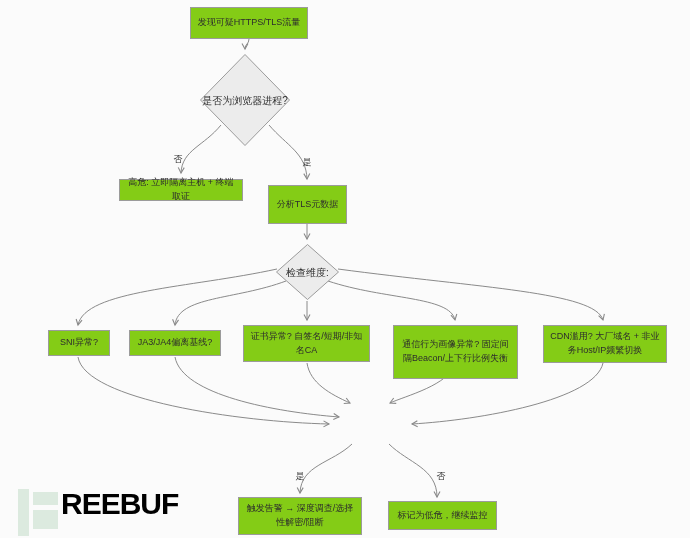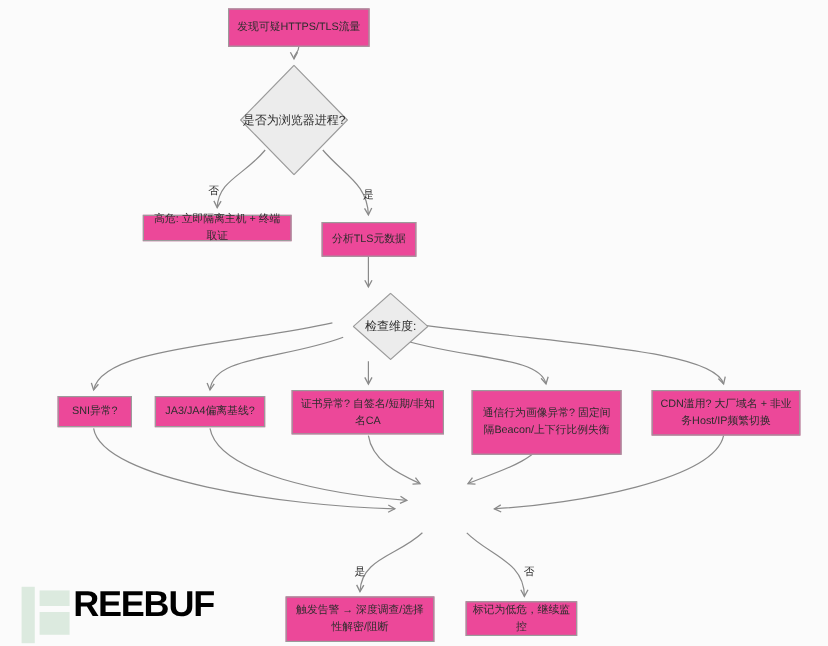--- a/index.html
+++ b/index.html
@@ -5,21 +5,21 @@
   html,body{margin:0;padding:0;}
   body{
     width:690px;height:538px;position:relative;overflow:hidden;
     background:#fbfbfb;
     font-family:"Liberation Sans","DejaVu Sans",sans-serif;
   }
   .stage{position:absolute;inset:0;width:690px;height:538px;}
   svg.connectors{position:absolute;left:0;top:0;z-index:1;}
   .node{
     position:absolute;z-index:2;box-sizing:border-box;
-    background:#ec4899;border:1px solid #9b9b9b;
+    background:#84cc16;border:1px solid #9b9b9b;
     display:flex;align-items:center;justify-content:center;text-align:center;
     font-size:9px;line-height:1.55;color:#2d2d2d;padding:2px 5px;
   }
   .diamond{
     position:absolute;z-index:2;display:flex;align-items:center;justify-content:center;
   }
   .diamond svg{position:absolute;left:0;top:0;}
   .diamond .dlabel{
     position:relative;z-index:3;font-size:10px;color:#2d2d2d;text-align:center;line-height:1.3;
   }
@@ -75,21 +75,21 @@
   </svg>
 
   <div class="node" style="left:190px;top:7px;width:118px;height:32px">
     <span>发现可疑HTTPS/TLS流量</span>
   </div>
 
   <div class="node" style="left:119px;top:179px;width:124px;height:22px">
     <span>高危: 立即隔离主机 + 终端取证</span>
   </div>
 
-  <div class="node" style="left:268px;top:185px;width:79px;height:29px">
+  <div class="node" style="left:268px;top:185px;width:79px;height:39px">
     <span>分析TLS元数据</span>
   </div>
 
   <div class="node" style="left:48px;top:330px;width:62px;height:26px">
     <span>SNI异常?</span>
   </div>
 
   <div class="node" style="left:129px;top:330px;width:92px;height:26px">
     <span>JA3/JA4偏离基线?</span>
   </div>
@@ -103,32 +103,32 @@
   </div>
 
   <div class="node" style="left:543px;top:325px;width:124px;height:38px">
     <span>CDN滥用? 大厂域名 + 非业务Host/IP频繁切换</span>
   </div>
 
   <div class="node" style="left:238px;top:497px;width:124px;height:38px">
     <span>触发告警 → 深度调查/选择性解密/阻断</span>
   </div>
 
-  <div class="node" style="left:388px;top:501px;width:93px;height:29px">
+  <div class="node" style="left:388px;top:501px;width:109px;height:29px">
     <span>标记为低危，继续监控</span>
   </div>
 
   <div class="diamond" style="left:200px;top:54px;width:90px;height:92px">
     <svg width="90" height="92" viewBox="0 0 90 92">
       <polygon points="45,0.5 89.5,46 45,91.5 0.5,46" fill="#ececec" stroke="#9b9b9b" stroke-width="1"></polygon>
     </svg>
     <div class="dlabel">是否为浏览器进程?</div>
   </div>
 
-  <div class="diamond" style="left:294px;top:244px;width:63px;height:56px">
+  <div class="diamond" style="left:276px;top:244px;width:63px;height:56px">
     <svg width="63" height="56" viewBox="0 0 63 56">
       <polygon points="31.5,0.5 62.5,28 31.5,55.5 0.5,28" fill="#ececec" stroke="#9b9b9b" stroke-width="1"></polygon>
     </svg>
     <div class="dlabel">检查维度:</div>
   </div>
 
 
   <div class="edge-label" style="left:170px;top:153px">否</div>
   <div class="edge-label" style="left:299px;top:156px">是</div>
   <div class="edge-label" style="left:292px;top:470px">是</div>

